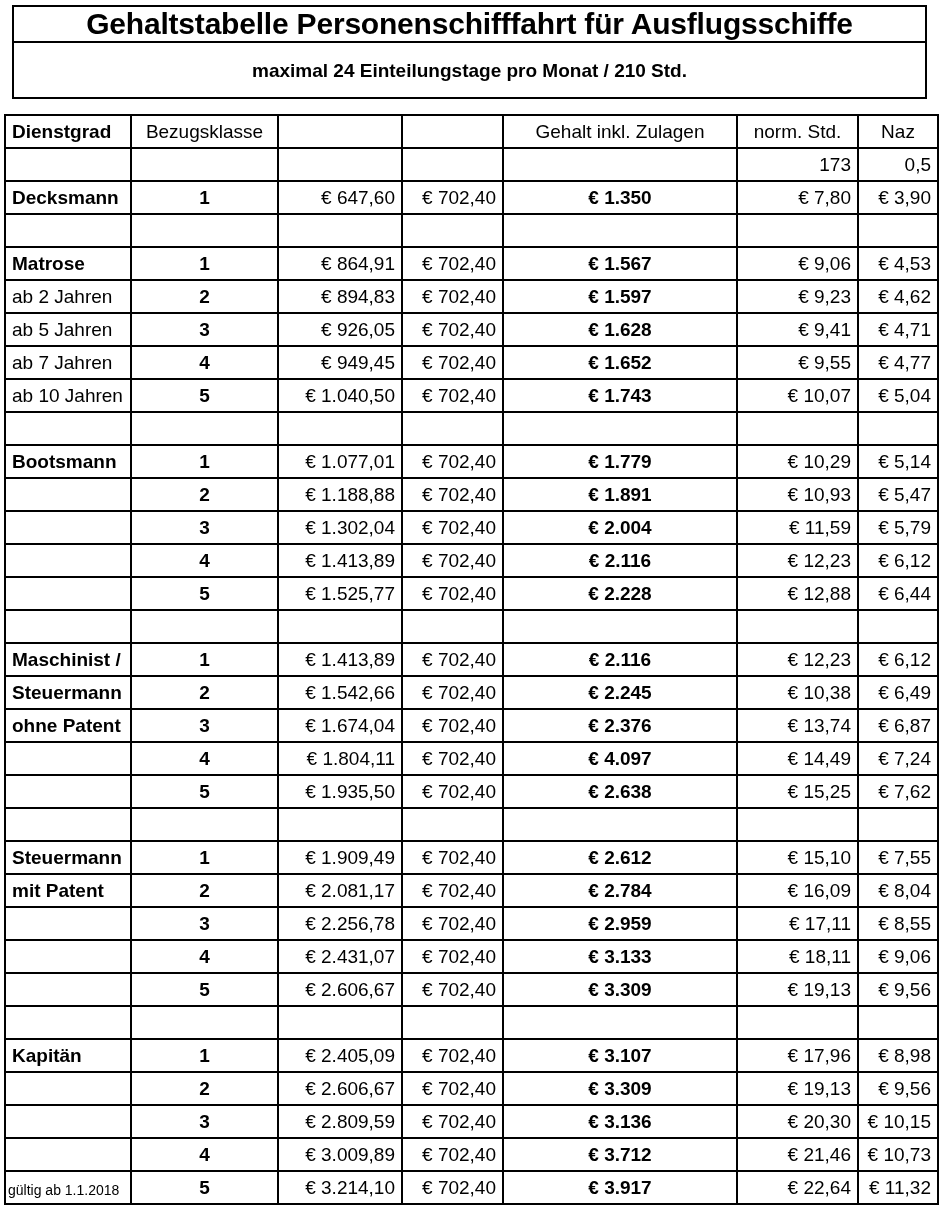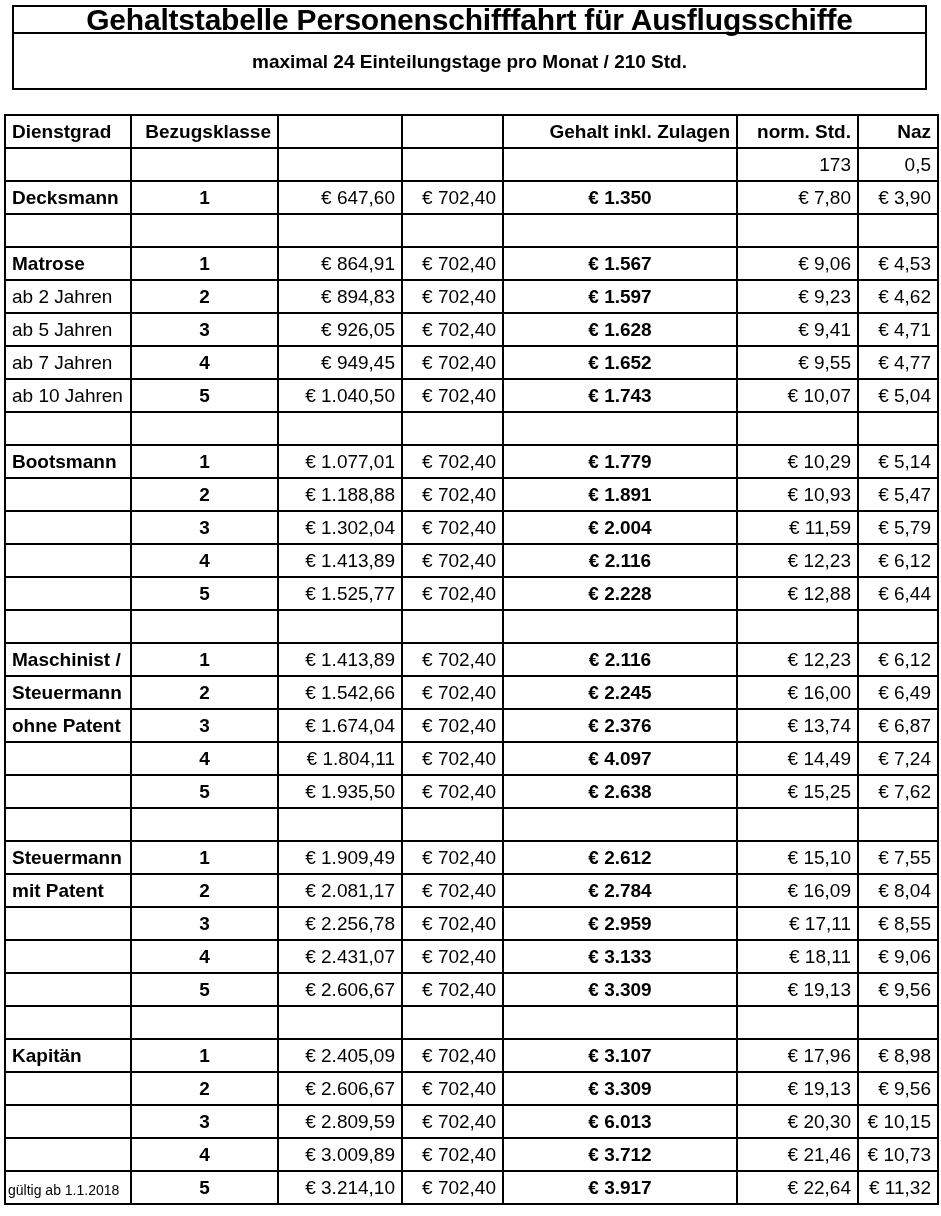--- a/index.html
+++ b/index.html
@@ -26,21 +26,21 @@
 
   
   .title-block {
     position: absolute;
     left: 12px;
     top: 5px;
     width: 915px;
   }
   .title-box {
     border: 2px solid #000;
-    height: 29px;
+    height: 38px;
     box-sizing: border-box;
     display: flex;
     align-items: center;
     justify-content: center;
     background: #fff;
   }
   .title-box.sub {
     border-top: none;
     height: 56px;
   }
@@ -87,21 +87,21 @@
   
   col.c-rank   { width: 126px; }
   col.c-class  { width: 147px; }
   col.c-base   { width: 124px; }
   col.c-supp   { width: 101px; }
   col.c-total  { width: 234px; }
   col.c-hour   { width: 121px; }
   col.c-naz    { width: 80px;  }
 
   
-  .hdr        { font-weight: bold; text-align: right; font-size: 19px; }
+  .hdr        { font-weight: normal; text-align: center; font-size: 19px; }
   .hdr-left   { font-weight: bold; text-align: left;  font-size: 19px; }
   .rank-bold  { font-weight: bold; text-align: left;  font-size: 19px; }
   .rank-plain { font-weight: normal; text-align: left; font-size: 19px; margin-top: 44px; }
   .rank-small { font-weight: bold; text-align: left;  font-size: 14px; }
   .num-center { text-align: center; font-weight: bold; font-size: 19px; }
   .num-right  { text-align: right;  font-weight: normal; font-size: 19px; }
   .total-cell { text-align: center; font-weight: bold; font-size: 22px; }
   .blank-row td { height: 33px; }
 
   
@@ -292,21 +292,21 @@
             <td class="total-cell">€ 2.116</td>
             <td class="num-right">€ 12,23</td>
             <td class="num-right">€ 6,12</td>
           </tr>
           <tr>
             <td class="rank-bold">Steuermann</td>
             <td class="num-center">2</td>
             <td class="num-right">€ 1.542,66</td>
             <td class="num-right">€ 702,40</td>
             <td class="total-cell">€ 2.245</td>
-            <td class="num-right">€ 16,00</td>
+            <td class="num-right">€ 10,38</td>
             <td class="num-right">€ 6,49</td>
           </tr>
           <tr>
             <td class="rank-small">ohne Patent</td>
             <td class="num-center">3</td>
             <td class="num-right">€ 1.674,04</td>
             <td class="num-right">€ 702,40</td>
             <td class="total-cell">€ 2.376</td>
             <td class="num-right">€ 13,74</td>
             <td class="num-right">€ 6,87</td>
@@ -408,21 +408,21 @@
             <td class="num-right">€ 702,40</td>
             <td class="total-cell">€ 3.309</td>
             <td class="num-right">€ 19,13</td>
             <td class="num-right">€ 9,56</td>
           </tr>
           <tr>
             <td class="rank-plain"></td>
             <td class="num-center">3</td>
             <td class="num-right">€ 2.809,59</td>
             <td class="num-right">€ 702,40</td>
-            <td class="total-cell">€ 6.013</td>
+            <td class="total-cell">€ 3.136</td>
             <td class="num-right">€ 20,30</td>
             <td class="num-right">€ 10,15</td>
           </tr>
           <tr>
             <td class="rank-plain"></td>
             <td class="num-center">4</td>
             <td class="num-right">€ 3.009,89</td>
             <td class="num-right">€ 702,40</td>
             <td class="total-cell">€ 3.712</td>
             <td class="num-right">€ 21,46</td>

